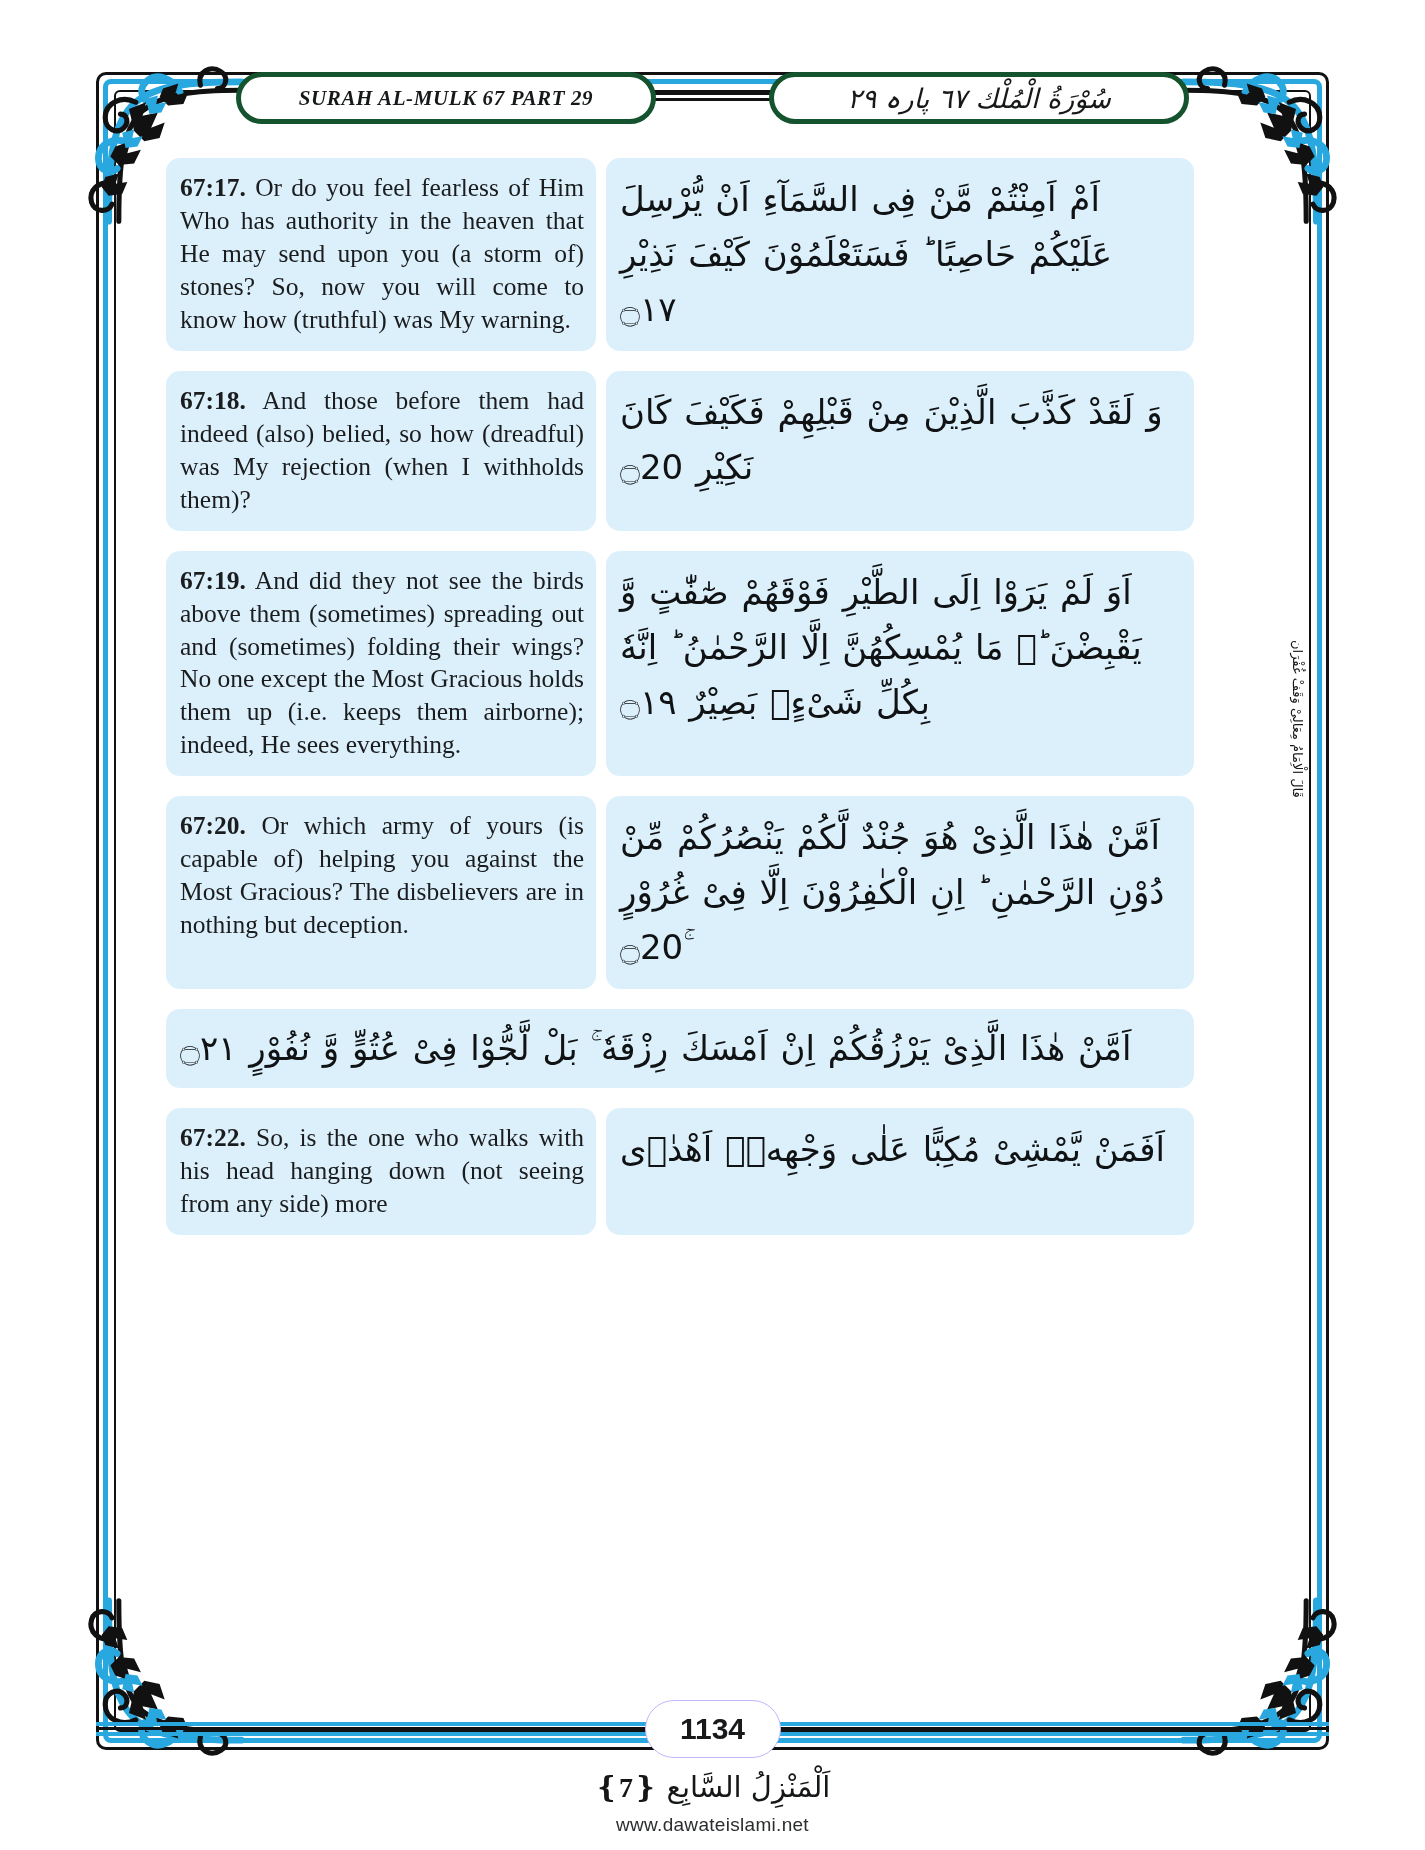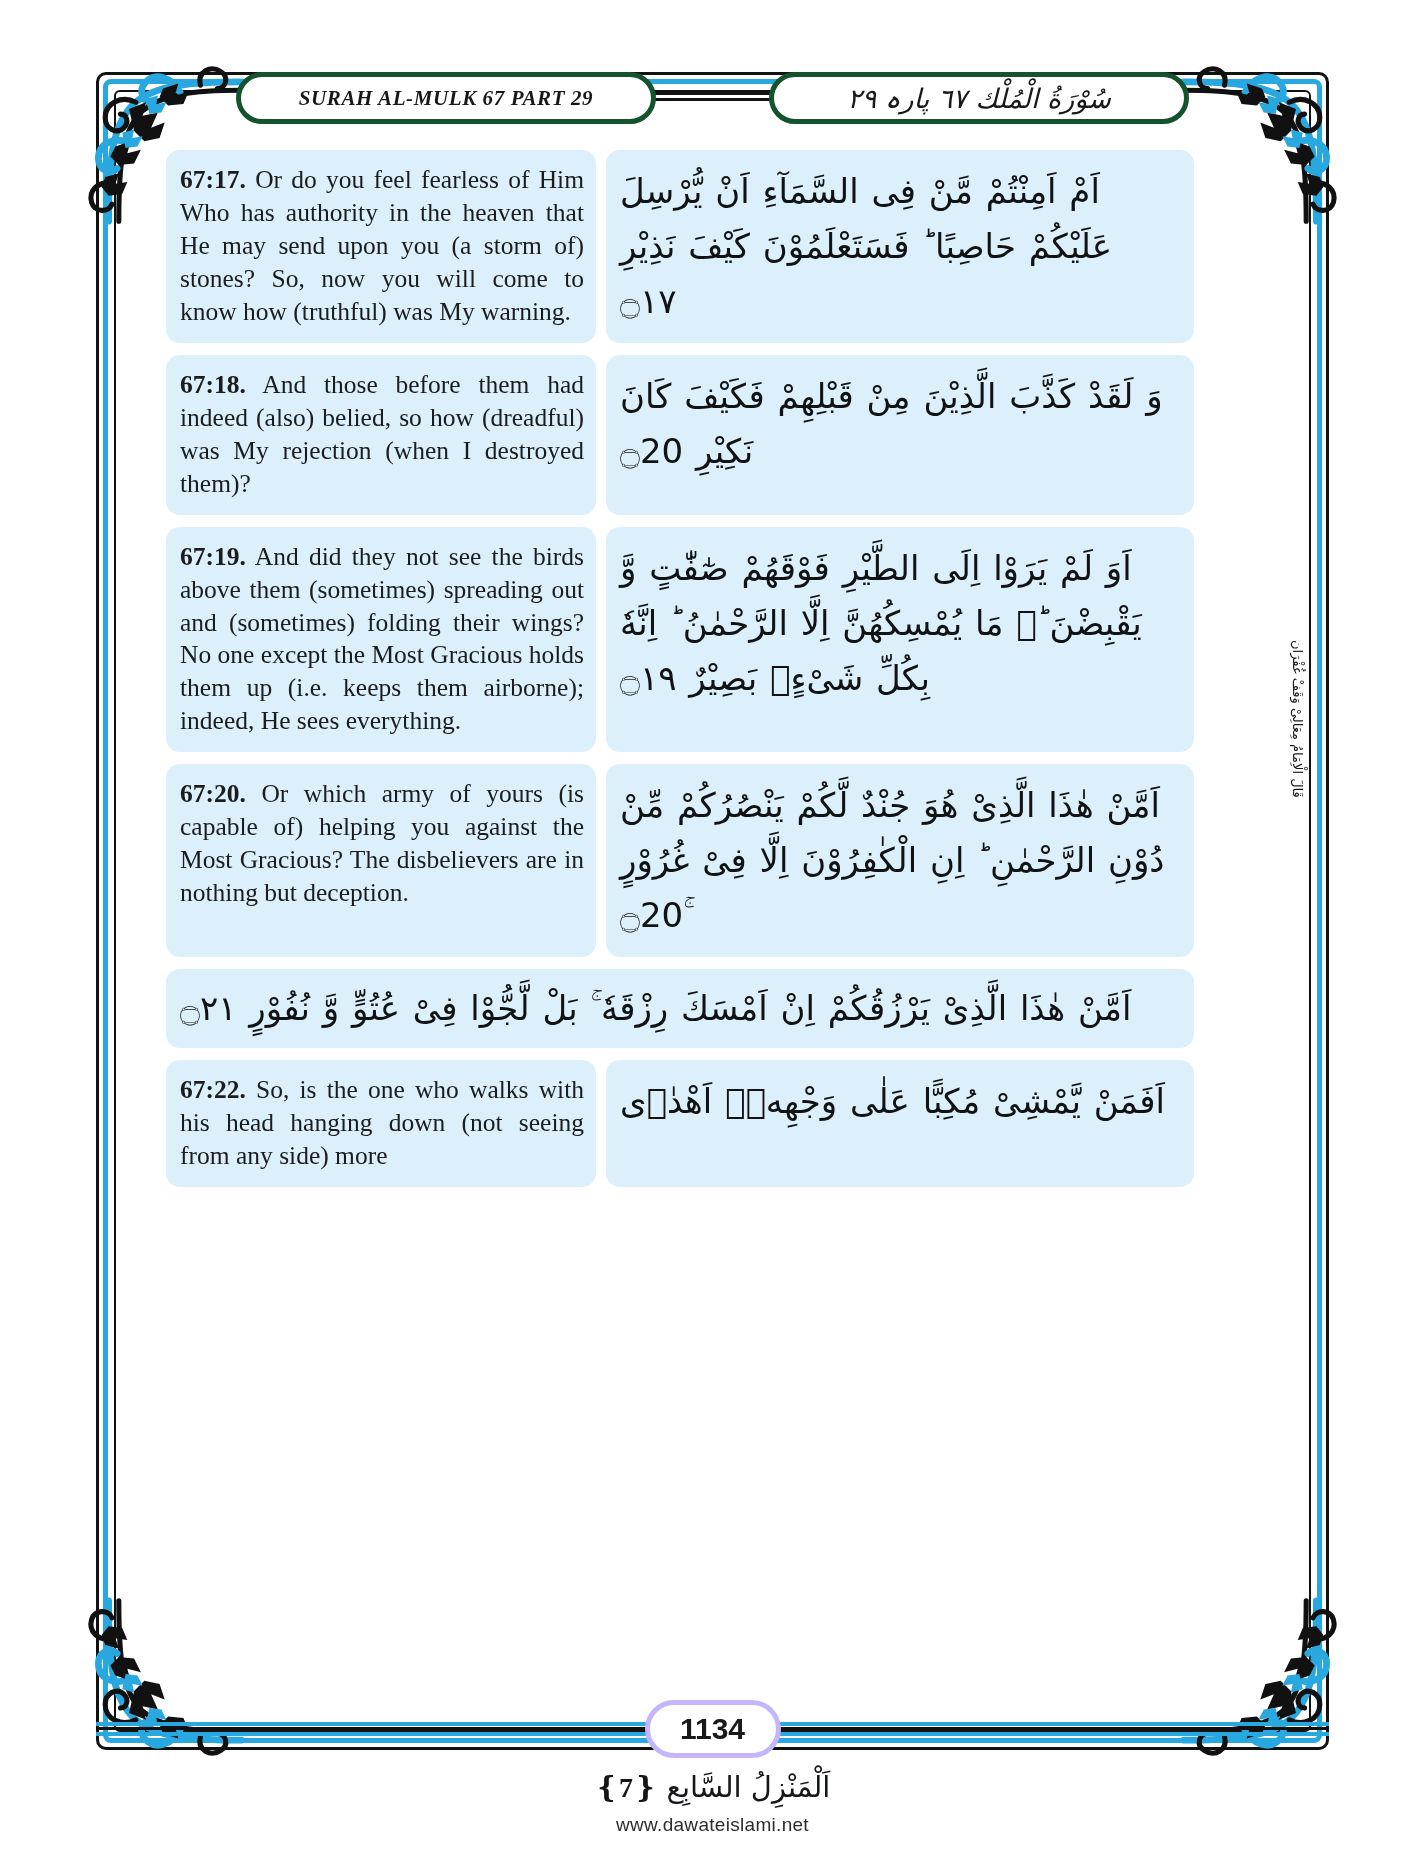--- a/index.html
+++ b/index.html
@@ -62,20 +62,21 @@
   .header-rule .l2{position:absolute;left:0;right:0;top:6px;height:3px;background:#111;}
 
   
   .content{
     position:absolute;left:166px;top:150px;width:1028px;
   }
   .verse-row{display:flex;gap:10px;margin-bottom:12px;align-items:stretch;}
   .cell{
     background:#dcf0fb;border-radius:14px;
     box-sizing:border-box;
+    margin-top:8px;
   }
   .cell-en{
     width:430px;padding:14px 12px 14px 14px;
     font-size:25.5px;line-height:1.29;color:#1a1c1e;
     text-align:justify;text-justify:inter-word;
     font-family:"Liberation Serif",serif;
     hyphens:none;
   }
   .cell-en .vnum{font-weight:bold;}
   .cell-ar{
@@ -105,21 +106,21 @@
     position:absolute;left:96px;right:96px;bottom:114px;height:14px;
   }
   .foot-rules .r{position:absolute;left:0;right:0;height:4px;background:#29a8e0;}
   .foot-rules .r1{top:0;}
   .foot-rules .r2{top:10px;}
   .foot-rules .rk1{position:absolute;left:0;right:0;top:5px;height:3px;background:#111;}
   .page-pill{
     position:absolute;left:50%;transform:translateX(-50%);
     bottom:92px;
     width:136px;height:58px;
-    background:#fff;border:5px solid #c4b5fd;border-radius:30px;
+    background:#fff;border:1px solid #c4b5fd;border-radius:30px;
     display:flex;align-items:center;justify-content:center;
     box-sizing:border-box;
     font-family:"Liberation Sans",sans-serif;
     font-size:30px;font-weight:bold;color:#18191b;
     z-index:3;
   }
   .manzil{
     position:absolute;left:50%;transform:translateX(-50%);
     bottom:46px;
     font-family:"DejaVu Sans",sans-serif;
@@ -252,21 +253,21 @@
 
     <div class="verse-row">
       <div class="cell cell-en">
         <span class="vnum">67:17.</span><span> Or do you feel fearless of Him Who has authority in the heaven that He may send upon you (a storm of) stones? So, now you will come to know how (truthful) was My warning.</span>
       </div>
       <div class="cell cell-ar">اَمْ اَمِنْتُمْ مَّنْ فِی السَّمَآءِ اَنْ یُّرْسِلَ عَلَیْكُمْ حَاصِبًا ؕ فَسَتَعْلَمُوْنَ كَیْفَ نَذِیْرِ ۝١٧</div>
     </div>
 
     <div class="verse-row">
       <div class="cell cell-en">
-        <span class="vnum">67:18.</span><span> And those before them had indeed (also) belied, so how (dreadful) was My rejection (when I destroyed them)?</span>
+        <span class="vnum">67:18.</span><span> And those before them had indeed (also) belied, so how (dreadful) was My rejection (when I withholds them)?</span>
       </div>
       <div class="cell cell-ar">وَ لَقَدْ كَذَّبَ الَّذِیْنَ مِنْ قَبْلِهِمْ فَكَیْفَ كَانَ نَكِیْرِ ۝20</div>
     </div>
 
     <div class="verse-row">
       <div class="cell cell-en">
         <span class="vnum">67:19.</span><span> And did they not see the birds above them (sometimes) spreading out and (sometimes) folding their wings? No one except the Most Gracious holds them up (i.e. keeps them airborne); indeed, He sees everything.</span>
       </div>
       <div class="cell cell-ar">اَوَ لَمْ یَرَوْا اِلَی الطَّیْرِ فَوْقَهُمْ صٰٓفّٰتٍ وَّ یَقْبِضْنَ ؕۘ مَا یُمْسِكُهُنَّ اِلَّا الرَّحْمٰنُ ؕ اِنَّهٗ بِكُلِّ شَیْءٍۭ بَصِیْرٌ ۝١٩</div>
     </div>

